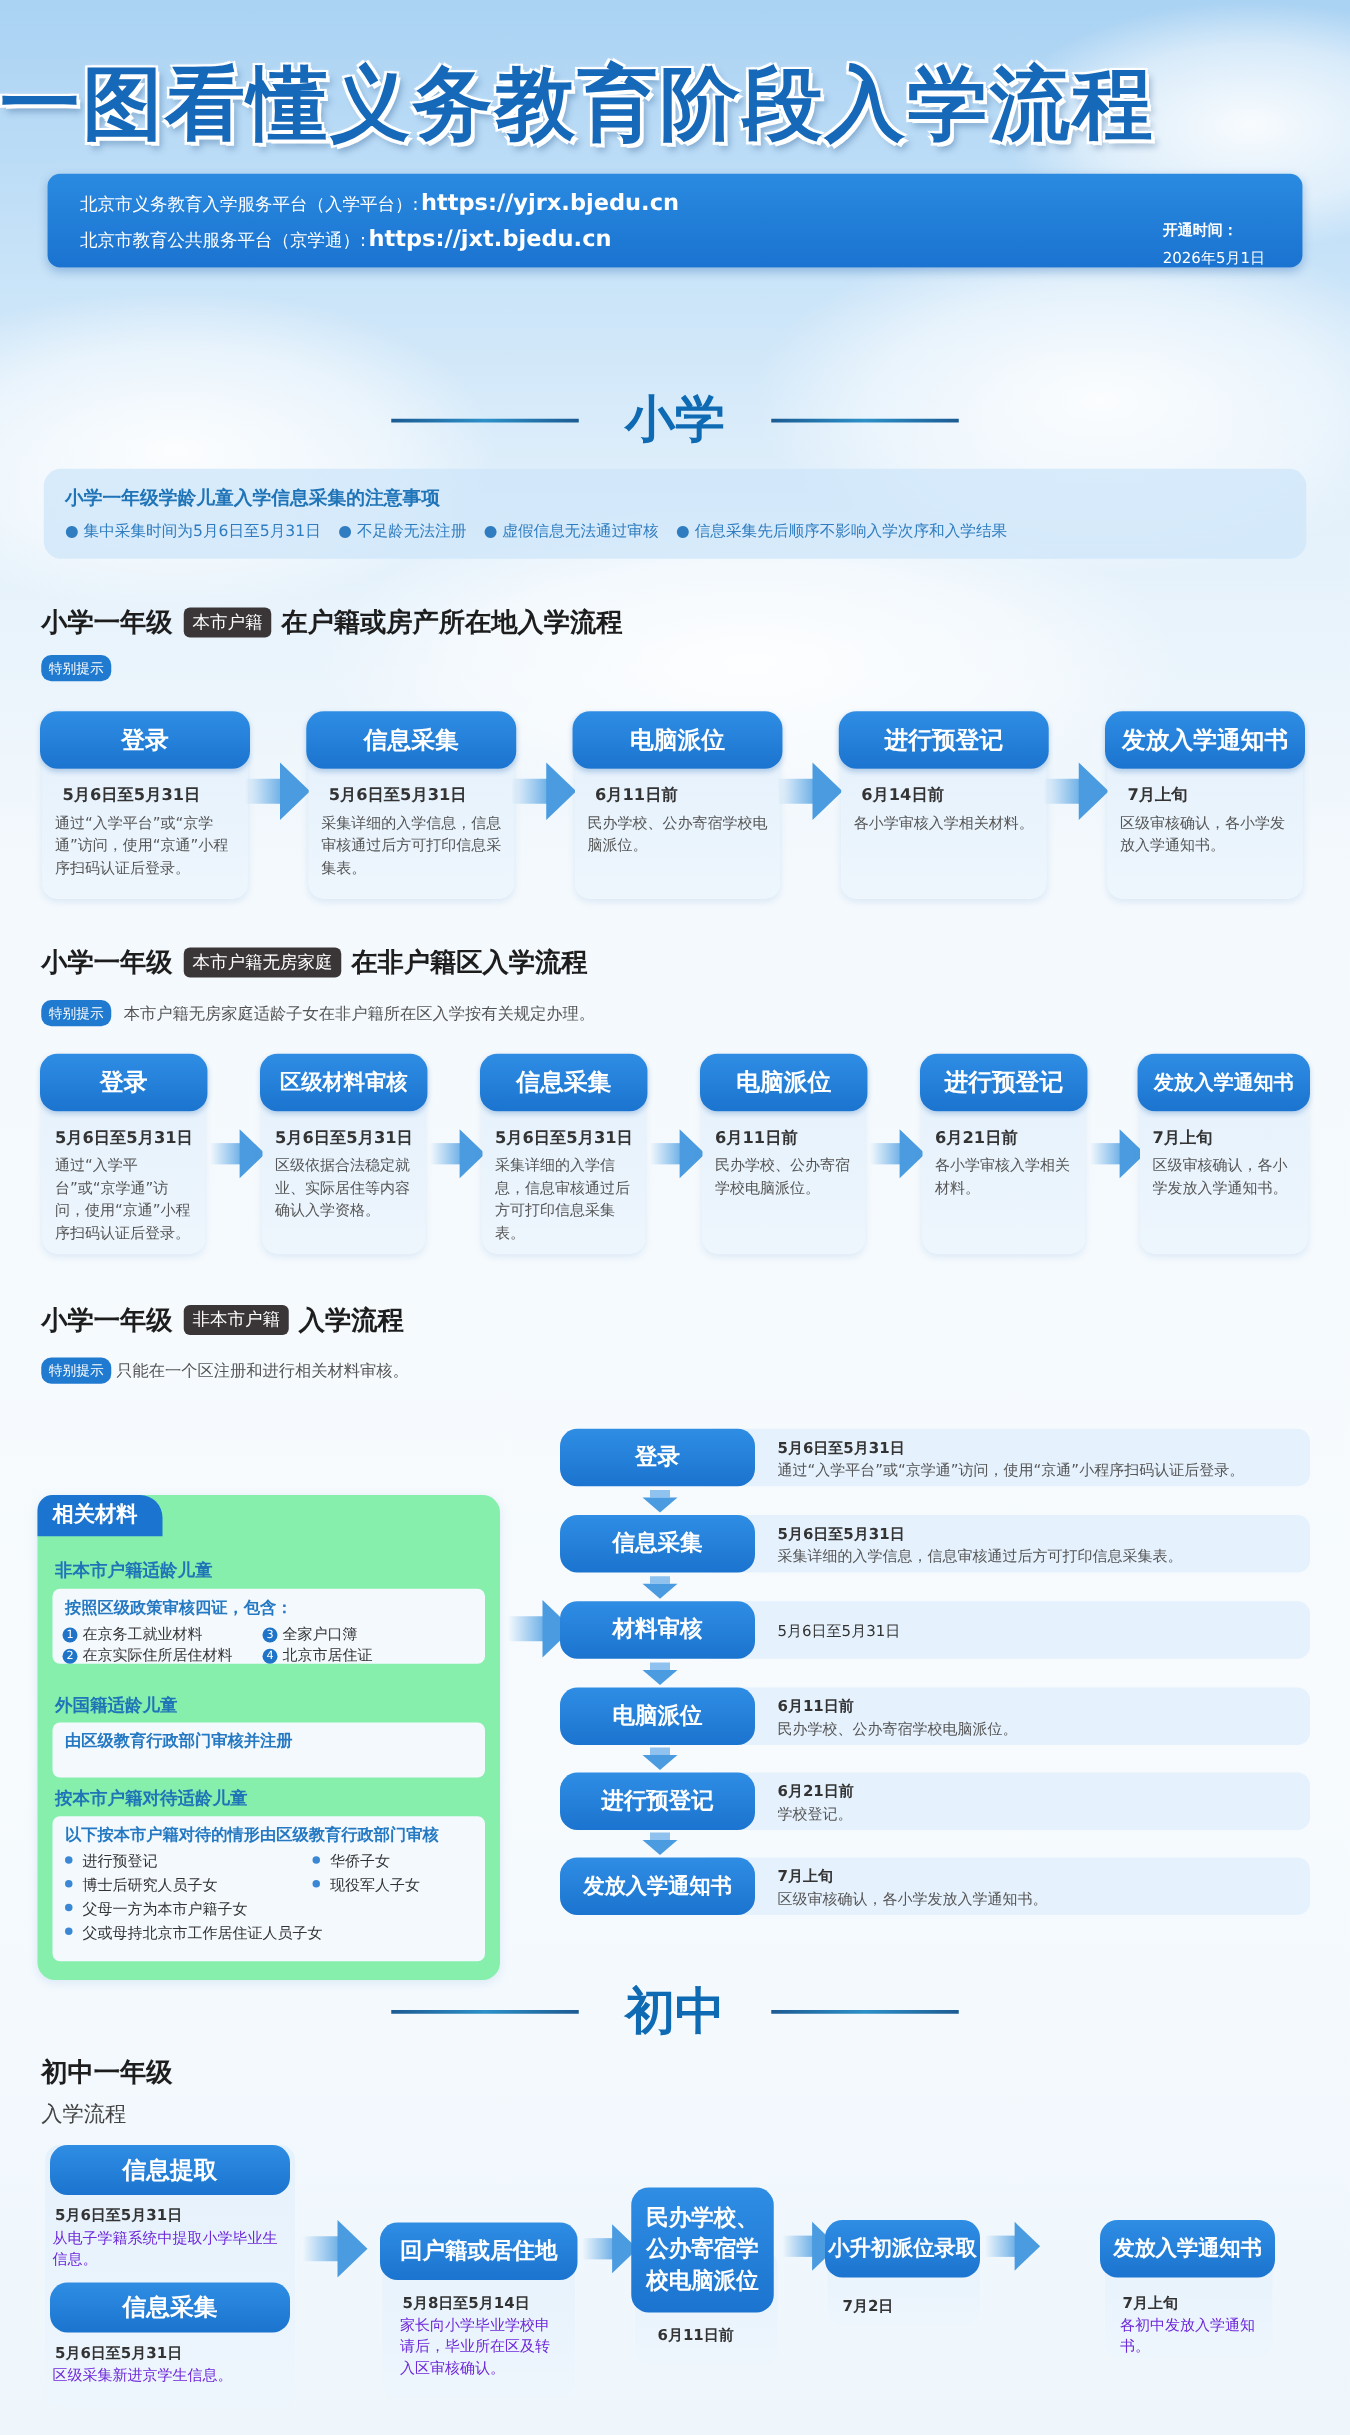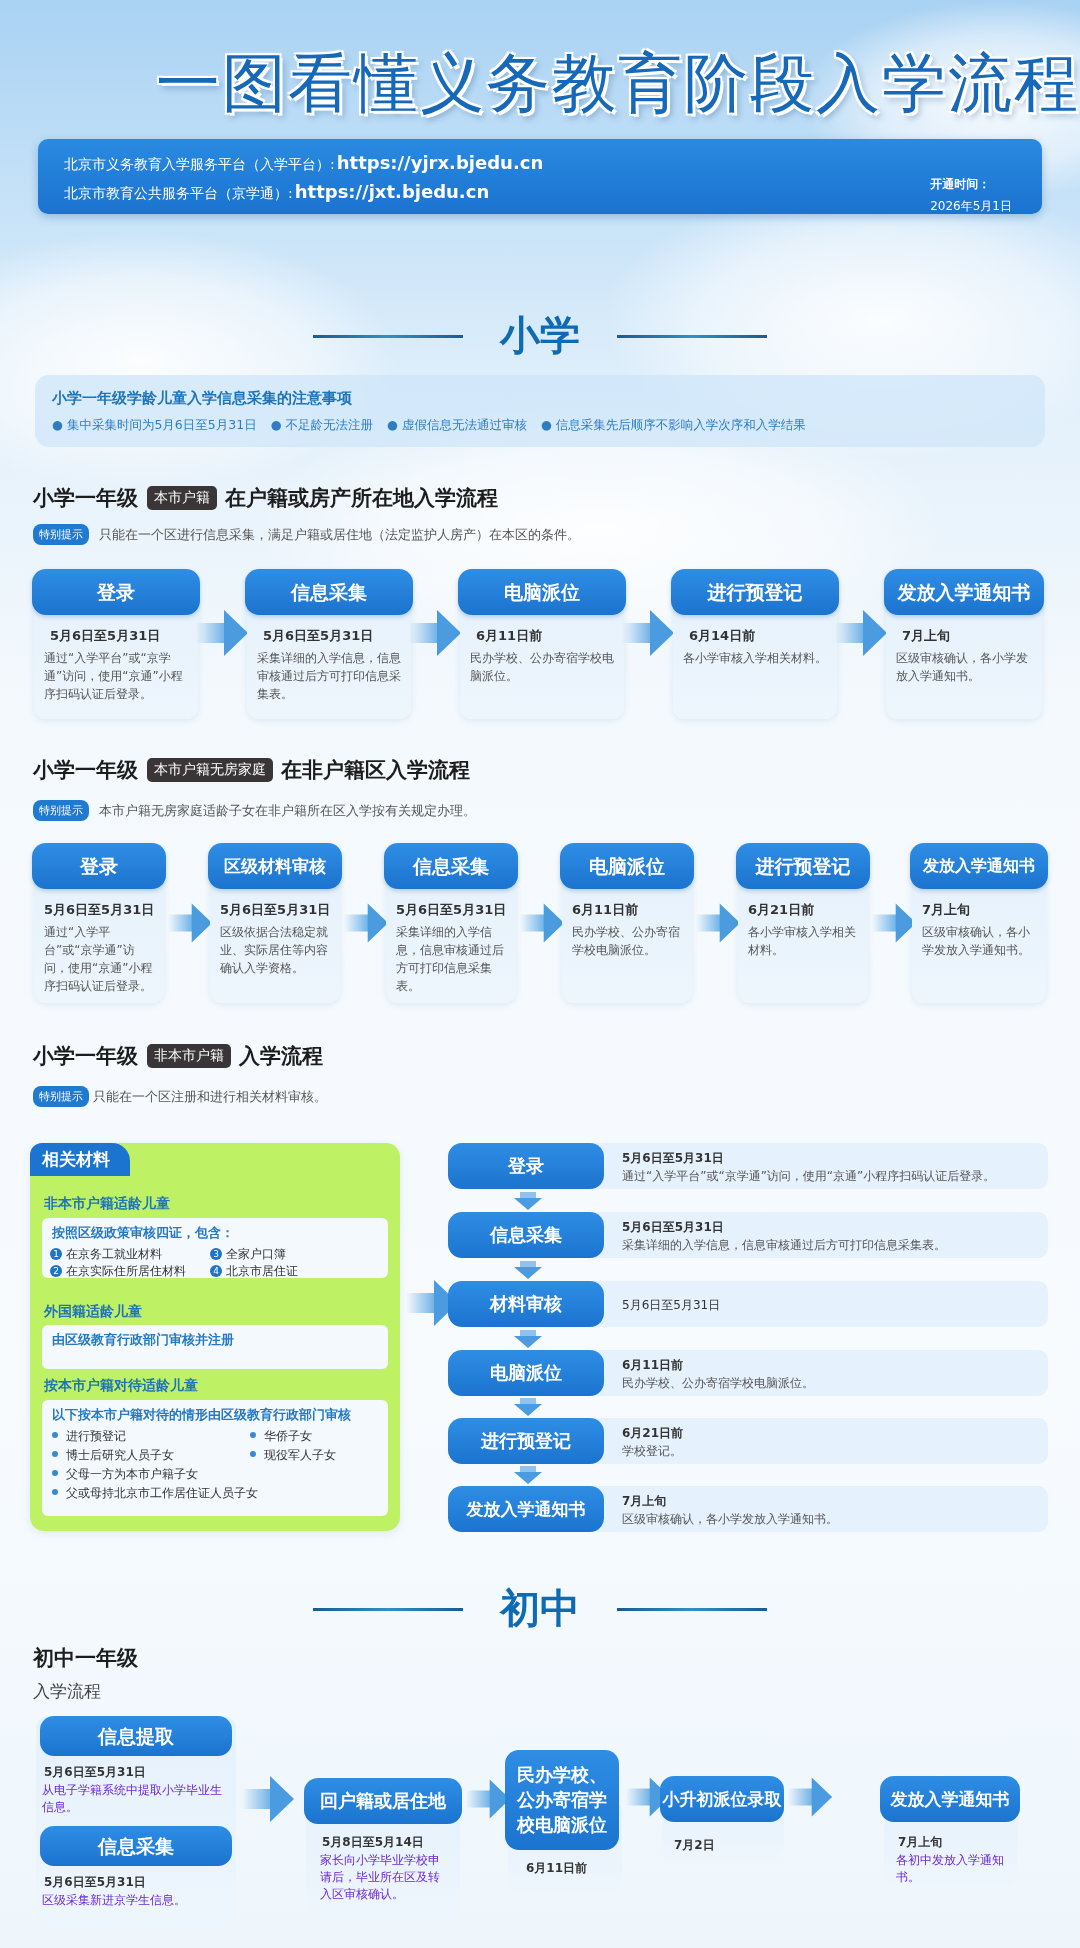--- a/index.html
+++ b/index.html
@@ -1,19 +1,19 @@
 <!DOCTYPE html>
 <html><head>
 <meta charset="utf-8">
 <style>
 *{box-sizing:border-box;margin:0;padding:0}
 html,body{width:1080px}
 body{font-family:"DejaVu Sans","Liberation Sans",sans-serif;color:#333;background:linear-gradient(180deg,#a9d2f3 0px,#c6e2f8 200px,#e4f1fb 420px,#f4f9fd 700px,#f7fbfe 1400px,#eef6fc 1948px);position:relative;height:1948px;overflow:hidden}
 .cloud{position:absolute;border-radius:50%;background:radial-gradient(ellipse at center,rgba(255,255,255,.9) 0%,rgba(255,255,255,.5) 45%,rgba(255,255,255,0) 70%)}
-.title{position:absolute;left:0;top:40px;width:1080px;text-align:right;font-size:64px;font-weight:400;letter-spacing:2px;color:#1668b8;text-shadow:0 0 2px #fff,0 0 4px #fff,3px 3px 0 #fff,-2px -2px 0 #fff,2px -2px 0 #fff,-2px 2px 0 #fff,4px 5px 6px rgba(10,60,120,.35)}
+.title{position:absolute;left:0;top:40px;width:1080px;text-align:left;font-size:64px;font-weight:700;letter-spacing:2px;color:#1668b8;text-shadow:0 0 2px #fff,0 0 4px #fff,3px 3px 0 #fff,-2px -2px 0 #fff,2px -2px 0 #fff,-2px 2px 0 #fff,4px 5px 6px rgba(10,60,120,.35)}
 .platform{position:absolute;left:38px;top:139px;width:1004px;height:75px;border-radius:10px;background:linear-gradient(180deg,#2a8ae0,#1a73d0);box-shadow:0 3px 8px rgba(20,90,170,.3);color:#fff}
 .platform .row{position:absolute;left:26px;font-size:14px;white-space:nowrap}
 .platform .row .url{font-size:18px;font-weight:bold;margin-left:2px}
 .platform .open{position:absolute;right:30px;top:34px;font-size:12px;line-height:22px;text-align:left}
 .platform .open b{font-weight:bold}
 .sec-head{position:absolute;left:0;width:992px;height:60px}
 .sec-head .line{position:absolute;top:30px;height:3px;width:150px;background:linear-gradient(90deg,#1b5b92,#2d90c8,#1b5b92)}
 .sec-head .txt{position:absolute;left:0;width:1080px;text-align:center;font-size:40px;font-weight:900;color:#0f6ab4;top:3px}
 .notice{position:absolute;left:35px;top:375px;width:1010px;height:72px;border-radius:14px;background:rgba(205,230,250,.75)}
 .notice .h{position:absolute;left:17px;top:14px;font-size:15px;color:#1f74b8;font-weight:bold}
@@ -24,21 +24,21 @@
 .tip{position:absolute;left:33px;font-size:13px;color:#555;display:flex;align-items:center;white-space:nowrap}
 .tip .badge{display:inline-block;background:#1f7ad0;color:#fff;font-size:11px;padding:3px 6px;border-radius:8px;margin-right:10px}
 .step{position:absolute}
 .step .card{position:absolute;left:2px;right:2px;top:28px;bottom:0;border-radius:12px;background:linear-gradient(180deg,#e5f1fc,#eef6fd);box-shadow:0 2px 6px rgba(80,140,200,.15)}
 .step .hd{position:absolute;left:0;right:0;top:0;height:46px;border-radius:14px;background:linear-gradient(180deg,#2f8de4,#1b74cf);color:#fff;font-weight:bold;font-size:19px;text-align:center;line-height:46px;box-shadow:0 2px 4px rgba(20,90,170,.25)}
 .step .date{position:absolute;left:18px;top:58px;font-size:13px;font-weight:bold;color:#333}
 .step .desc{position:absolute;left:12px;right:12px;top:80px;font-size:12px;color:#555;line-height:18px}
 .arrow{position:absolute;width:52px;height:46px}
 .arrow .shaft{position:absolute;left:0;top:13px;width:30px;height:20px;background:linear-gradient(90deg,rgba(110,175,230,0),#6aaee6)}
 .arrow .head{position:absolute;left:28px;top:0;width:0;height:0;border-top:23px solid transparent;border-bottom:23px solid transparent;border-left:24px solid #4a9be0}
-.mat{position:absolute;left:30px;top:1143px;width:370px;height:388px;border-radius:14px;background:#bef264;box-shadow:0 2px 8px rgba(80,140,200,.15)}
+.mat{position:absolute;left:30px;top:1196px;width:370px;height:388px;border-radius:14px;background:#86efac;box-shadow:0 2px 8px rgba(80,140,200,.15)}
 .mat .tab{position:absolute;left:0;top:0;width:100px;height:33px;background:#1b74cf;color:#fff;font-weight:bold;font-size:17px;line-height:33px;padding-left:12px;border-radius:12px 18px 0 0}
 .mat .g{position:absolute;left:14px;font-size:14px;font-weight:bold;color:#1f74b8}
 .mat .box{position:absolute;left:12px;right:12px;background:#f4f9fe;border-radius:6px}
 .mat .box .bh{position:absolute;left:10px;top:6px;font-size:13px;font-weight:bold;color:#2579c2}
 .mat .li{position:absolute;font-size:12px;color:#333;white-space:nowrap}
 .mat .num{display:inline-block;width:12px;height:12px;border-radius:50%;background:#1f74c8;color:#fff;font-size:9px;line-height:12px;text-align:center;margin-right:4px;vertical-align:1px}
 .mat .dot{display:inline-block;width:6px;height:6px;border-radius:50%;background:#3a88d4;margin-right:8px;vertical-align:2px}
 .vflow .pill{position:absolute;left:448px;width:156px;height:46px;border-radius:14px;background:linear-gradient(180deg,#2f8de4,#1b74cf);color:#fff;font-weight:bold;font-size:18px;text-align:center;line-height:46px;z-index:2}
 .vflow .bar{position:absolute;left:560px;width:488px;height:46px;border-radius:10px;background:#e5f1fc}
 .vflow .bd{position:absolute;left:622px;font-size:12px;font-weight:bold;color:#333}
@@ -89,21 +89,20 @@
   </div>
 </div>
 
 <div class="subtitle" style="top:484px">
   <span>小学一年级</span>
   <span class="tag">本市户籍</span>
   <span>在户籍或房产所在地入学流程</span>
 </div>
 <div class="tip" style="top:524px">
   <span class="badge">特别提示</span>
-  <span>只能在一个区进行信息采集，满足户籍或居住地（法定监护人房产）在本区的条件。</span>
 </div>
 
 <div class="step" style="left:32px;top:569px;width:168px;height:150px">
   <div class="card"></div>
   <div class="hd">登录</div>
   <div class="date">5月6日至5月31日</div>
   <div class="desc">通过“入学平台”或“京学通”访问，使用“京通”小程序扫码认证后登录。</div>
 </div>
 <div class="arrow" style="left:196px;top:610px">
     <div class="shaft"></div>

